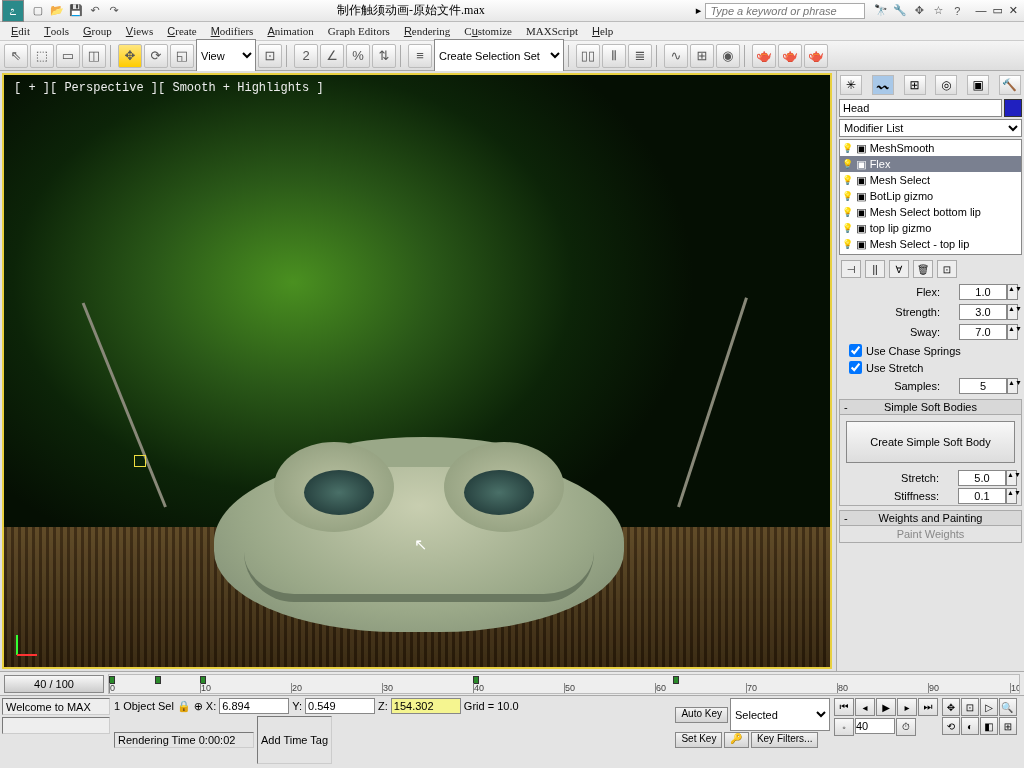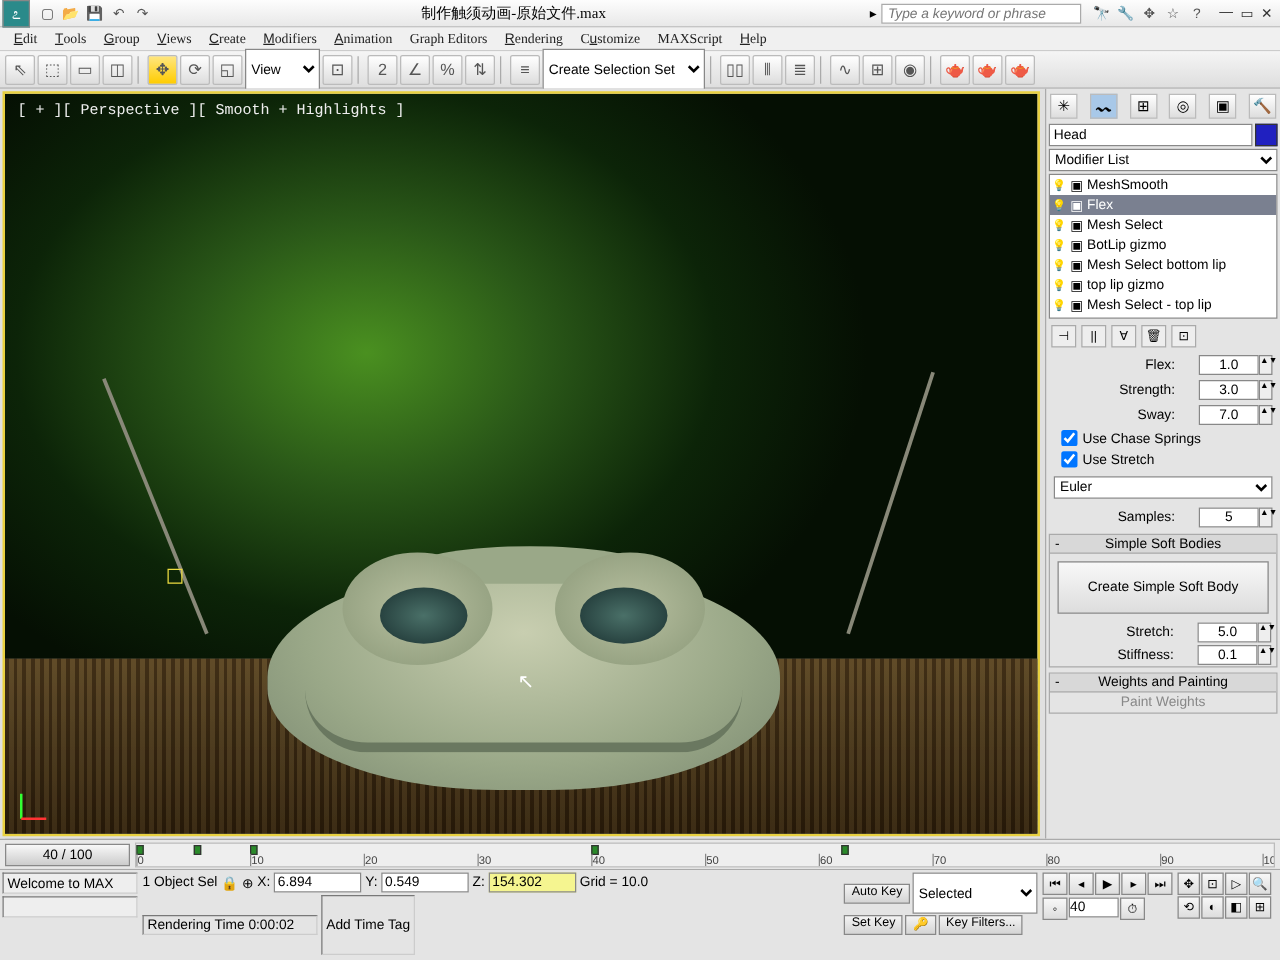--- a/index.html
+++ b/index.html
@@ -276,21 +276,20 @@
         </div>
       </div>
     <div class="chk">
         <input type="checkbox" checked="" style="">
         <span>Use Chase Springs</span>
       </div>
     <div class="chk">
         <input type="checkbox" checked="" style="">
         <span>Use Stretch</span>
       </div>
-    <div style="padding:4px;"><select class="mod-sel"><option>Euler</option></select></div>
     <div class="param-row">
         <label>Samples:</label>
         <div class="spinner">
           <input value="5" style="">
           <div class="sp">▲▼</div>
         </div>
       </div>
 
     <div class="rollout">
       <div class="roll-head">Simple Soft Bodies</div>

